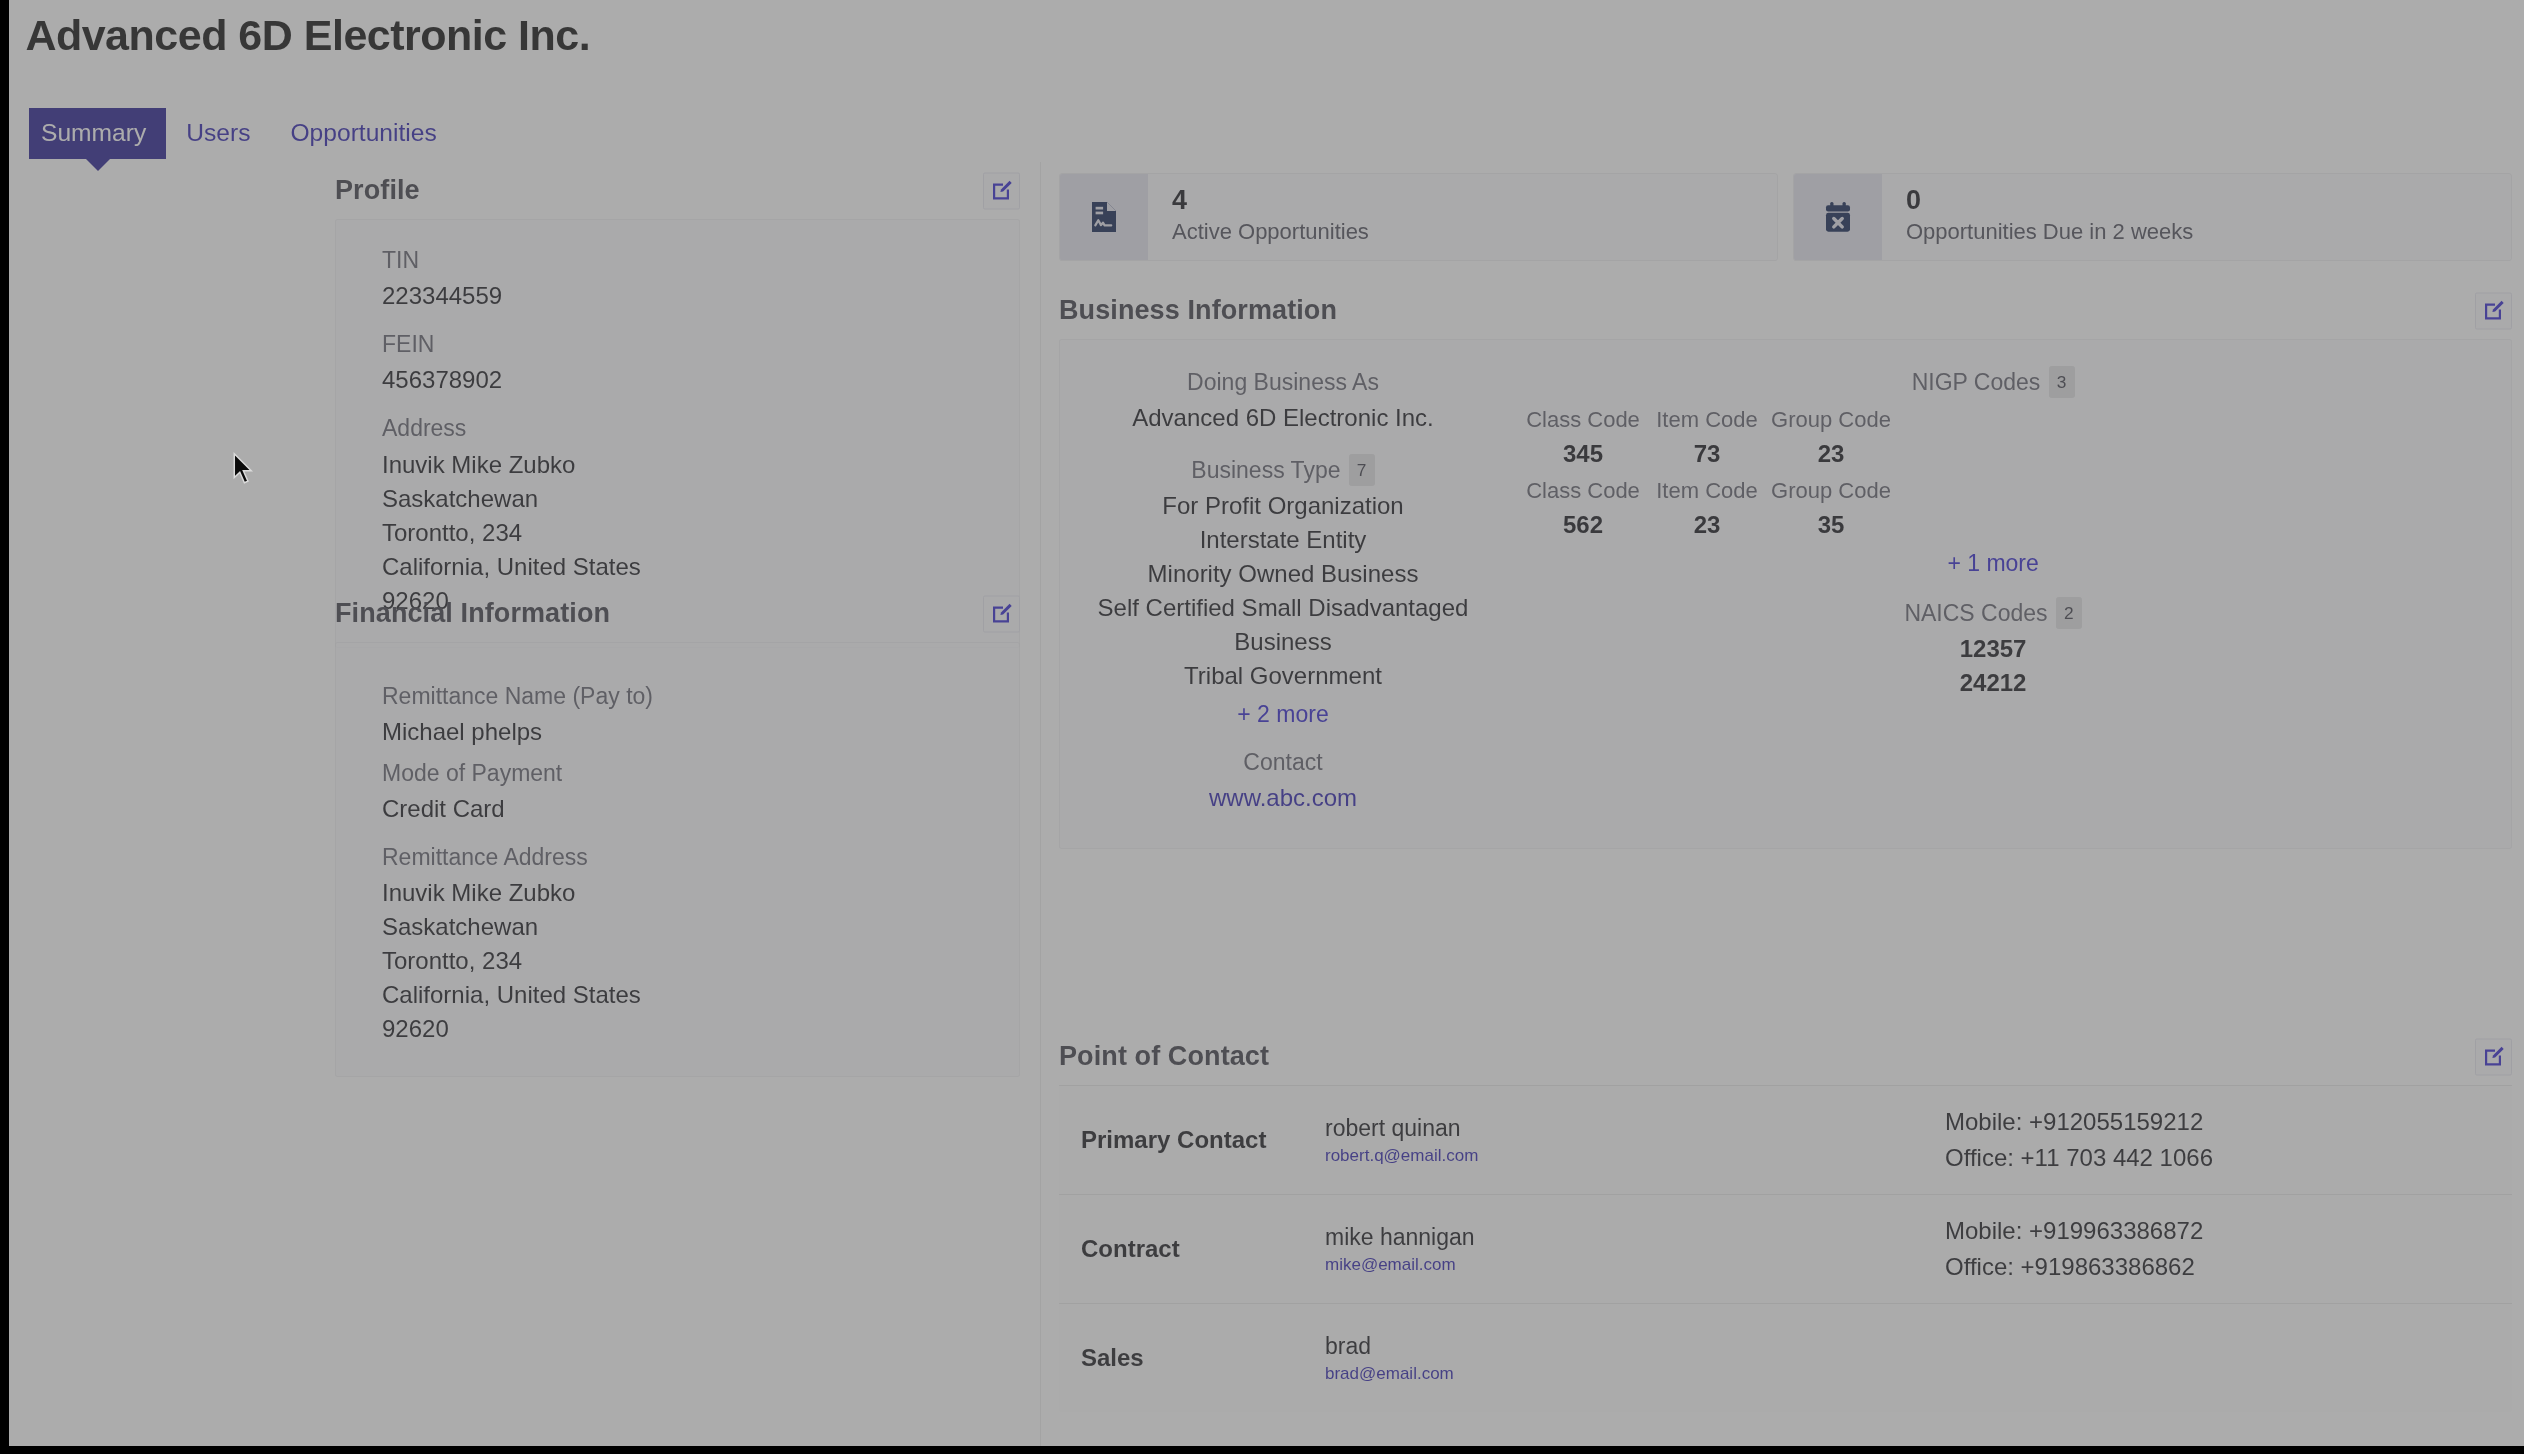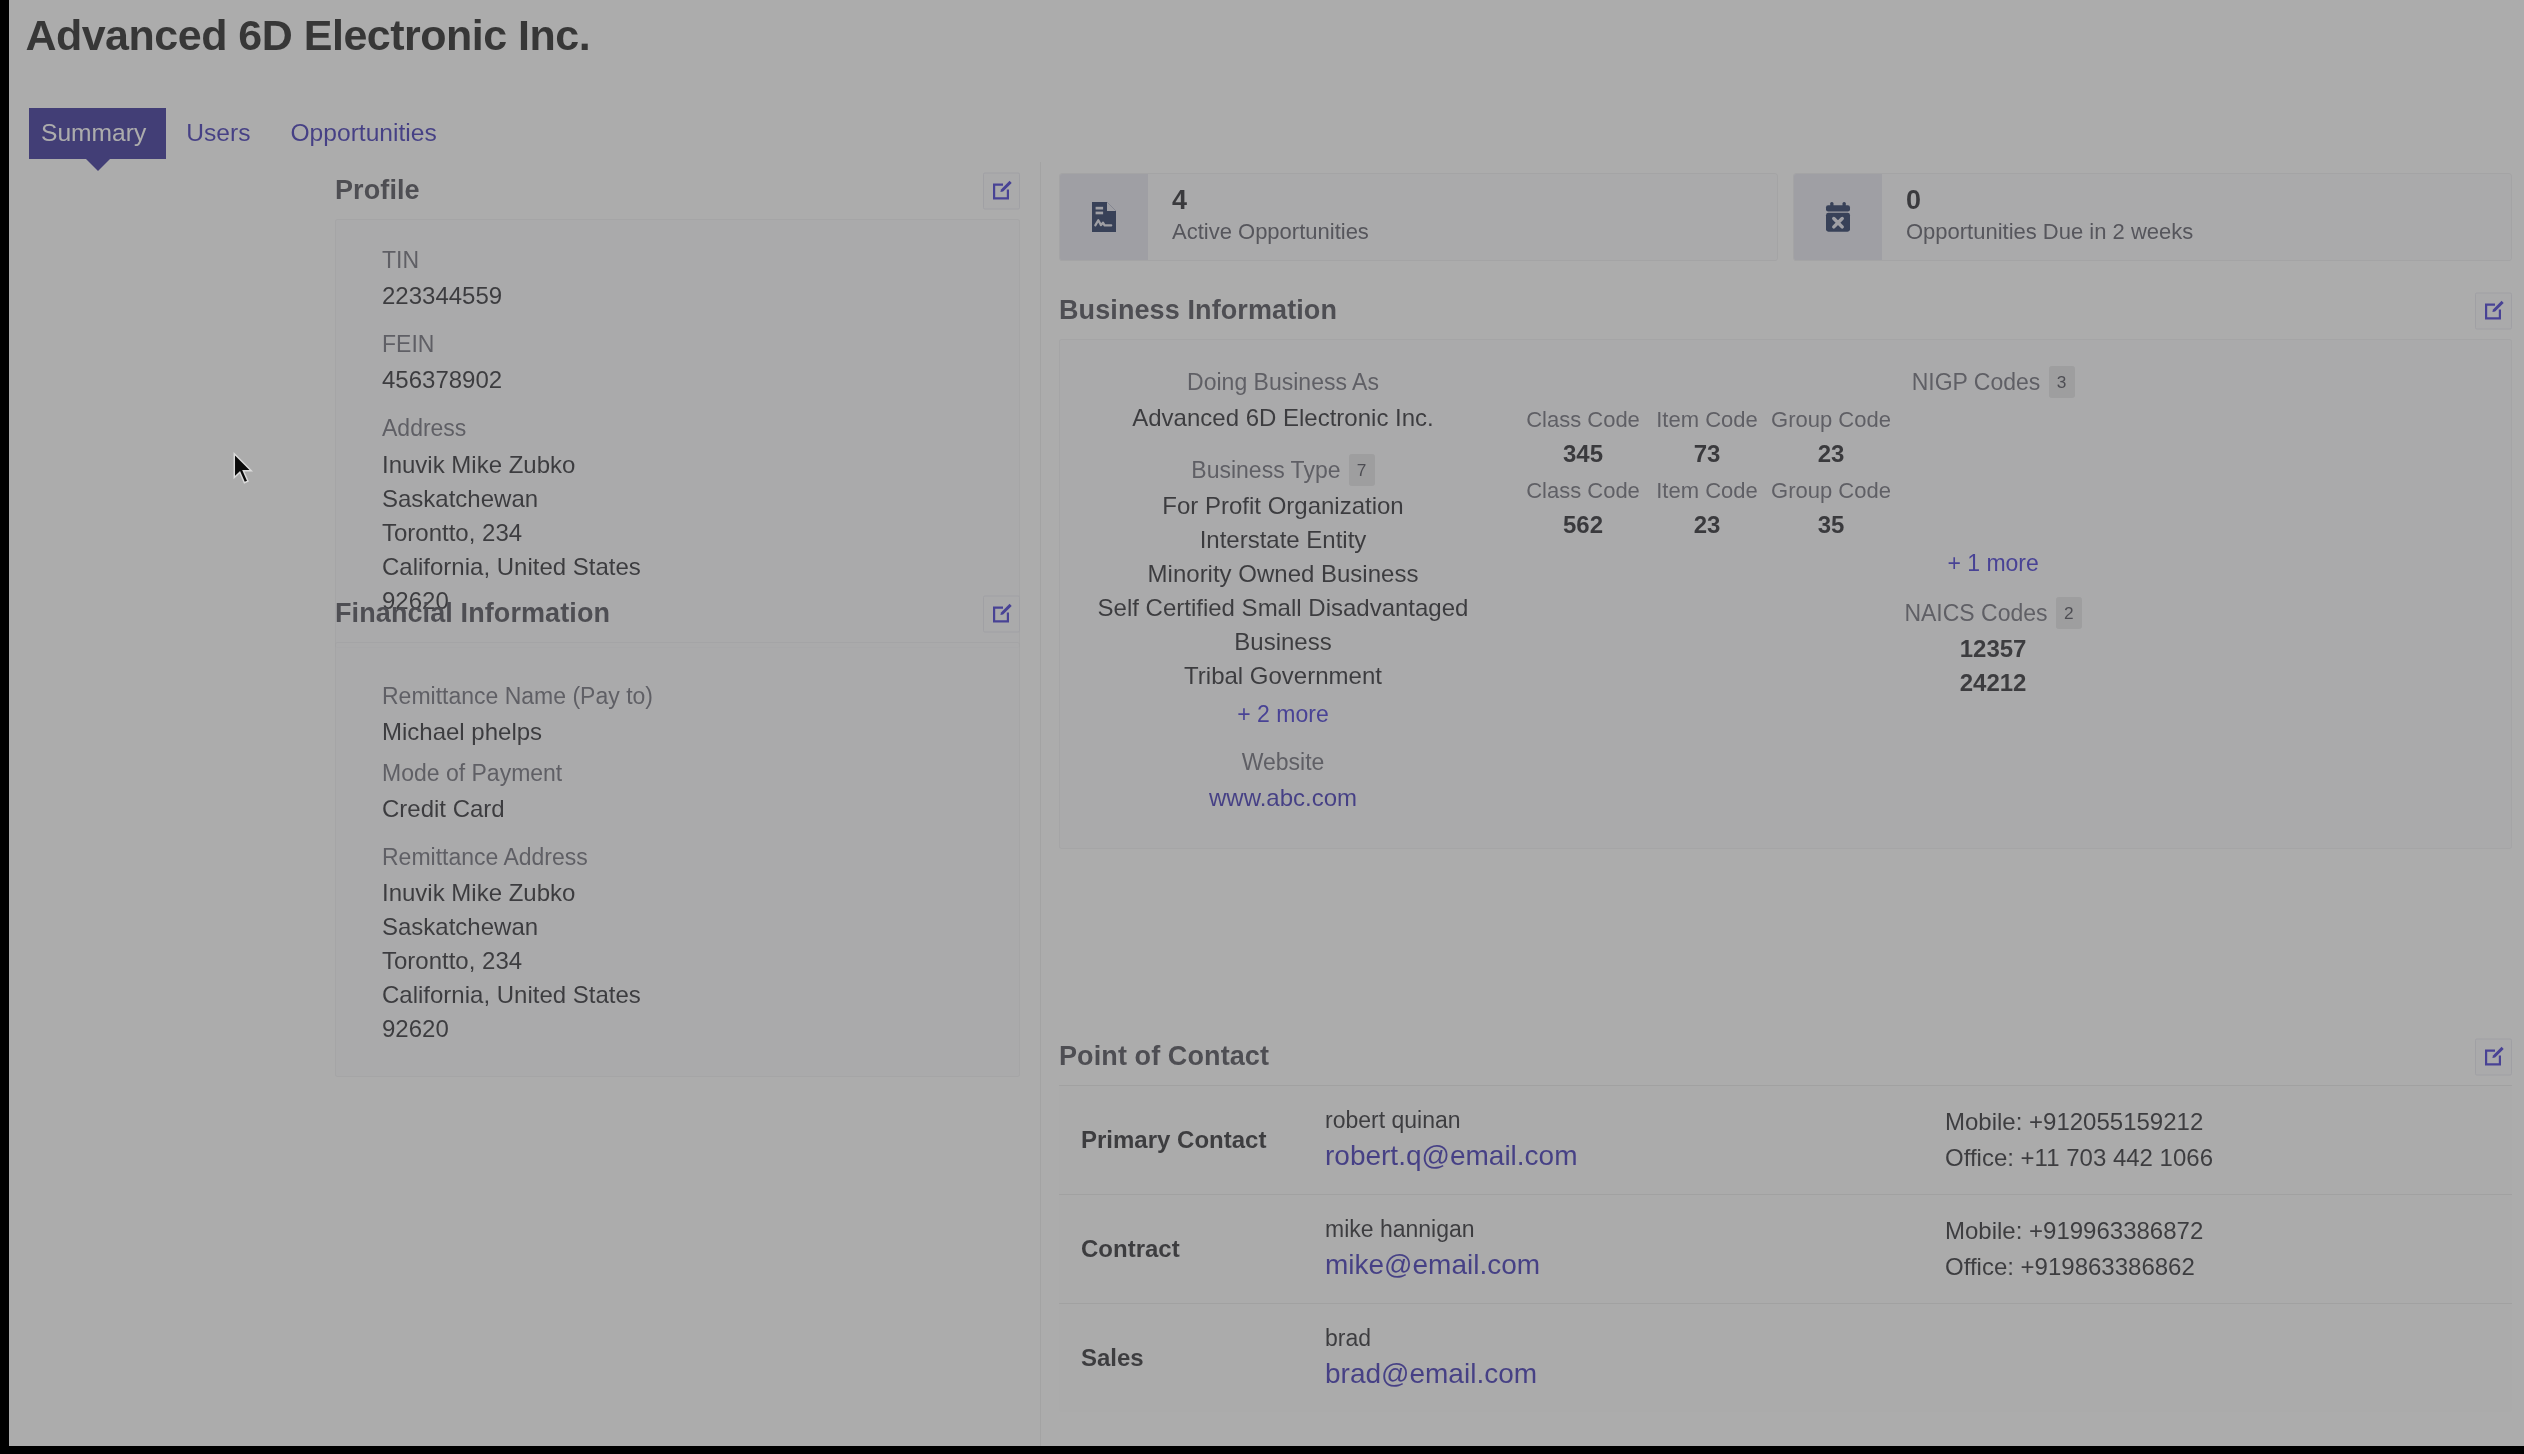--- a/index.html
+++ b/index.html
@@ -135,21 +135,21 @@
 
   
   .poc-row {
     display: flex; align-items: center;
     border-top: 0.9px solid rgba(0,0,0,0.08);
     min-height: 109px; padding: 12.8px 22px 12.8px 22px;
   }
   .poc-role { width: 244px; flex: none; font-size: 24px; font-weight: 700; color: #17171d; }
   .poc-ident { width: 620px; flex: none; }
   .poc-name { font-size: 23px; color: #17171d; line-height: 1.42; }
-  .poc-mail { font-size: 28px; color: #2a1fae; line-height: 1.42; cursor: pointer; }
+  .poc-mail { font-size: 17px; color: #2a1fae; line-height: 1.42; cursor: pointer; }
   .poc-phone { flex: 1; font-size: 24px; color: #17171d; line-height: 1.52; }
 
   
   #cursor { position: absolute; z-index: 80; width: 27px; height: 35px; pointer-events: none; }
 </style>
 </head>
 <body>
 
 <div id="frame">
 
@@ -298,21 +298,21 @@
                 <div class="fld-value">
                   <span class="ln">For Profit Organization</span>
                   <span class="ln">Interstate Entity</span>
                   <span class="ln">Minority Owned Business</span>
                   <span class="ln">Self Certified Small Disadvantaged Business</span>
                   <span class="ln">Tribal Government</span>
                 </div>
                 <div class="link-sm" style="margin-top:7.3px;">+ 2 more</div>
               </div>
               <div class="fld" style="margin-top:16.4px;">
-                <div class="fld-label">Website</div>
+                <div class="fld-label">Contact</div>
                 <div class="fld-value link">www.abc.com</div>
               </div>
             </div>
 
             <div class="bi-col-b">
               <div class="fld">
                 <div class="fld-label">
                   <span>NIGP Codes</span><span class="badge">3</span>
                 </div>
                 <div class="code-grid">

